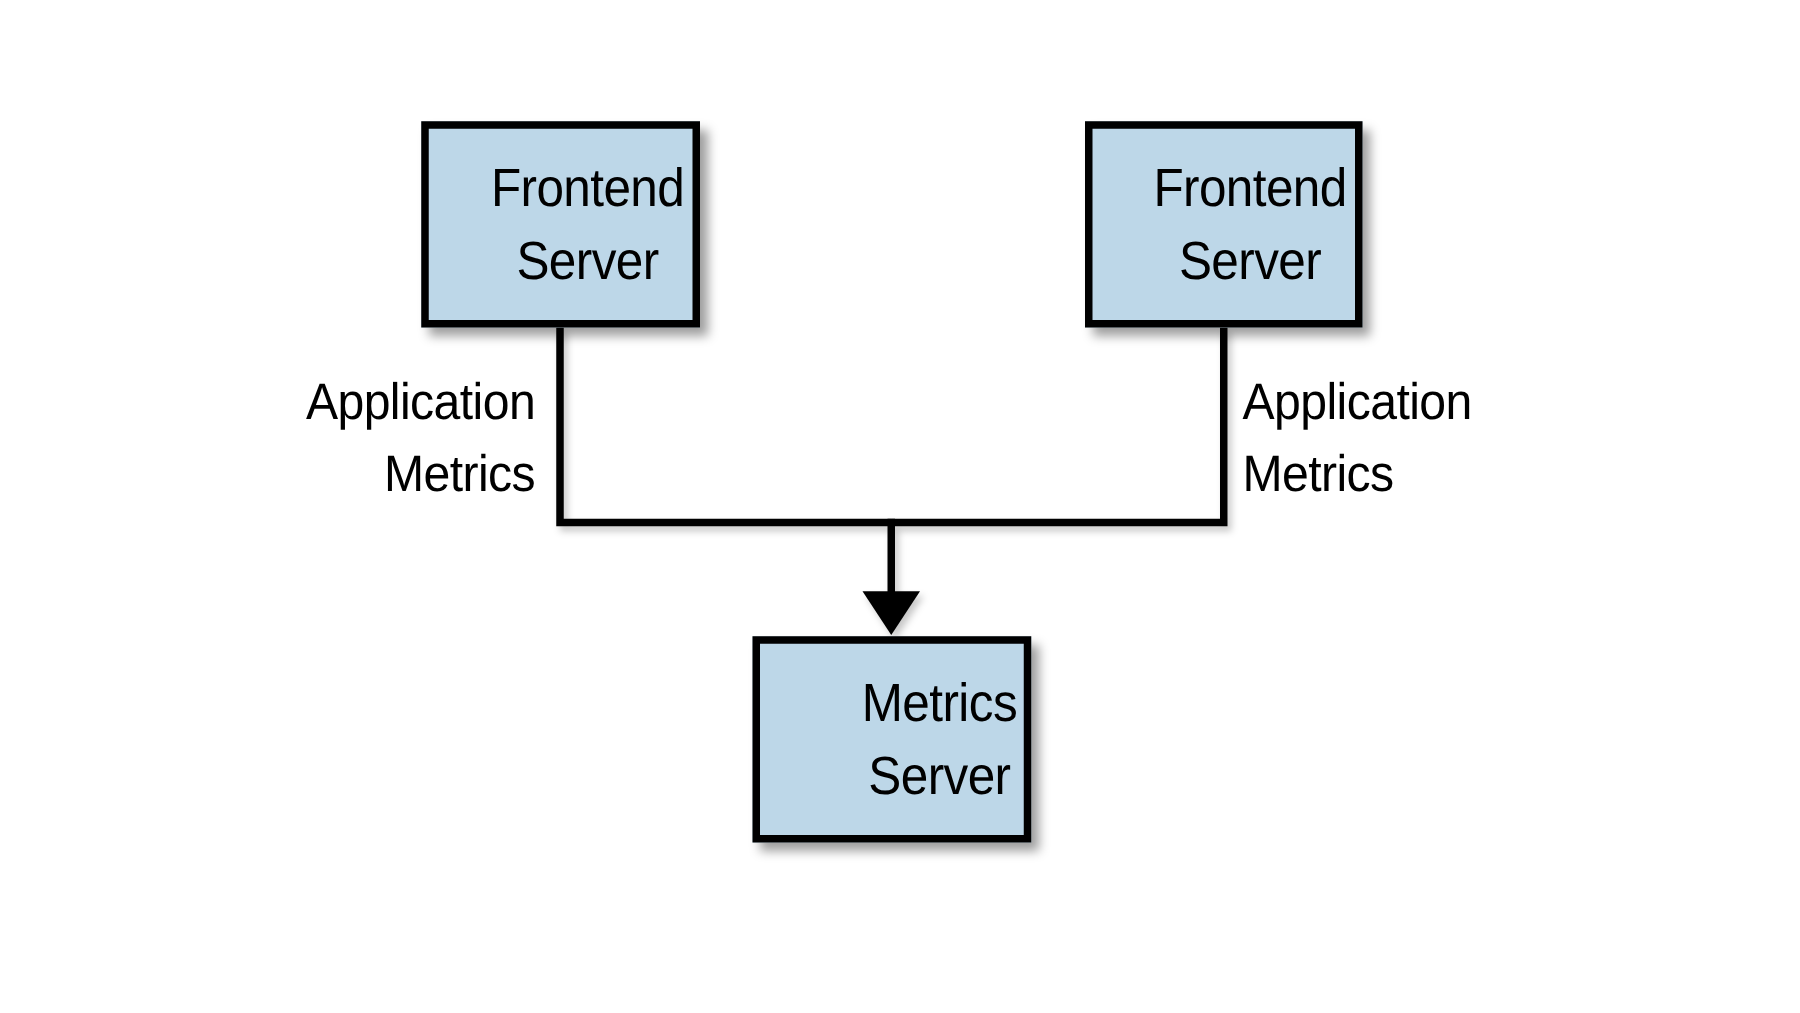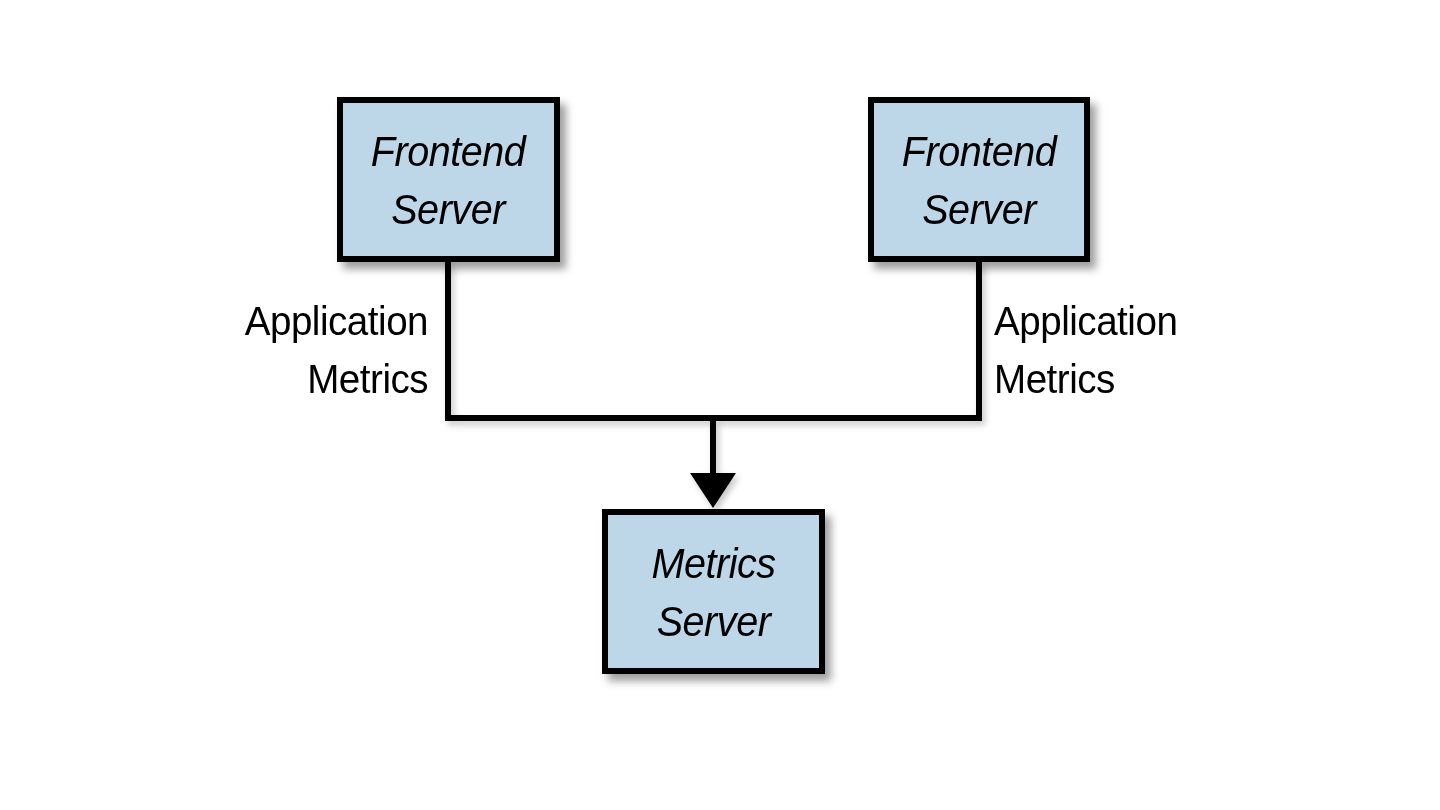--- a/index.html
+++ b/index.html
@@ -29,23 +29,22 @@
     fill:var(--connector);
     stroke:none;
   }
   .node{
     position:absolute;
     background:var(--node-fill);
     border:6px solid var(--node-border);
     box-shadow:6px 7px 8px rgba(0,0,0,0.38);
     display:flex;
     align-items:center;
-    justify-content:center;
+    justify-content:flex-end;
     text-align:center;
-    font-style:italic;
   }
   .node-label{
     font-size:43px;
     line-height:58px;
     letter-spacing:-0.5px;
     white-space:pre-line;
     transform:scaleX(0.92);
     transform-origin:center;
   }
   .node-frontend-left{left:337px;top:97px;width:223px;height:165px;}

